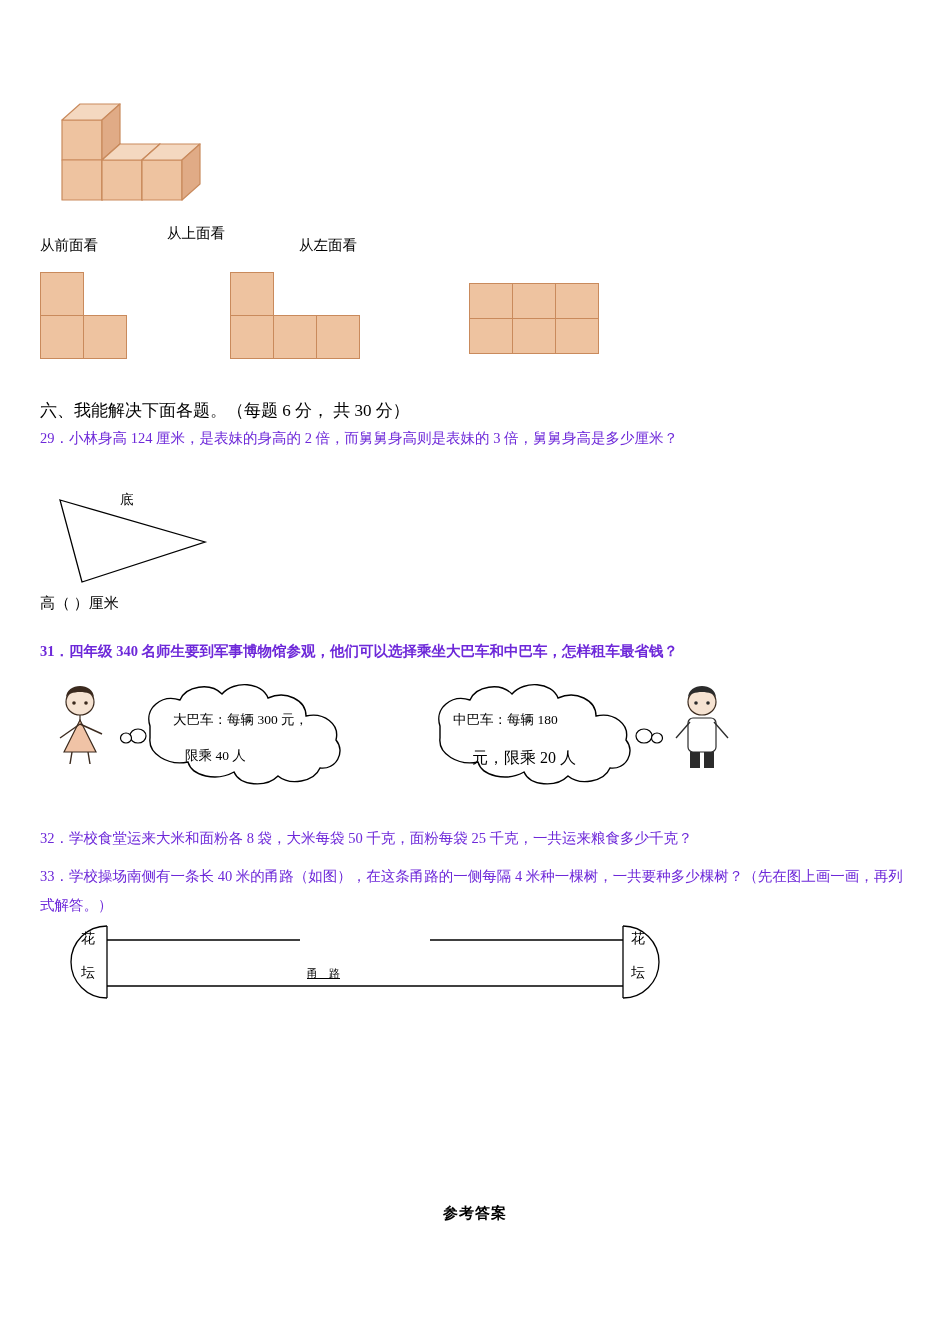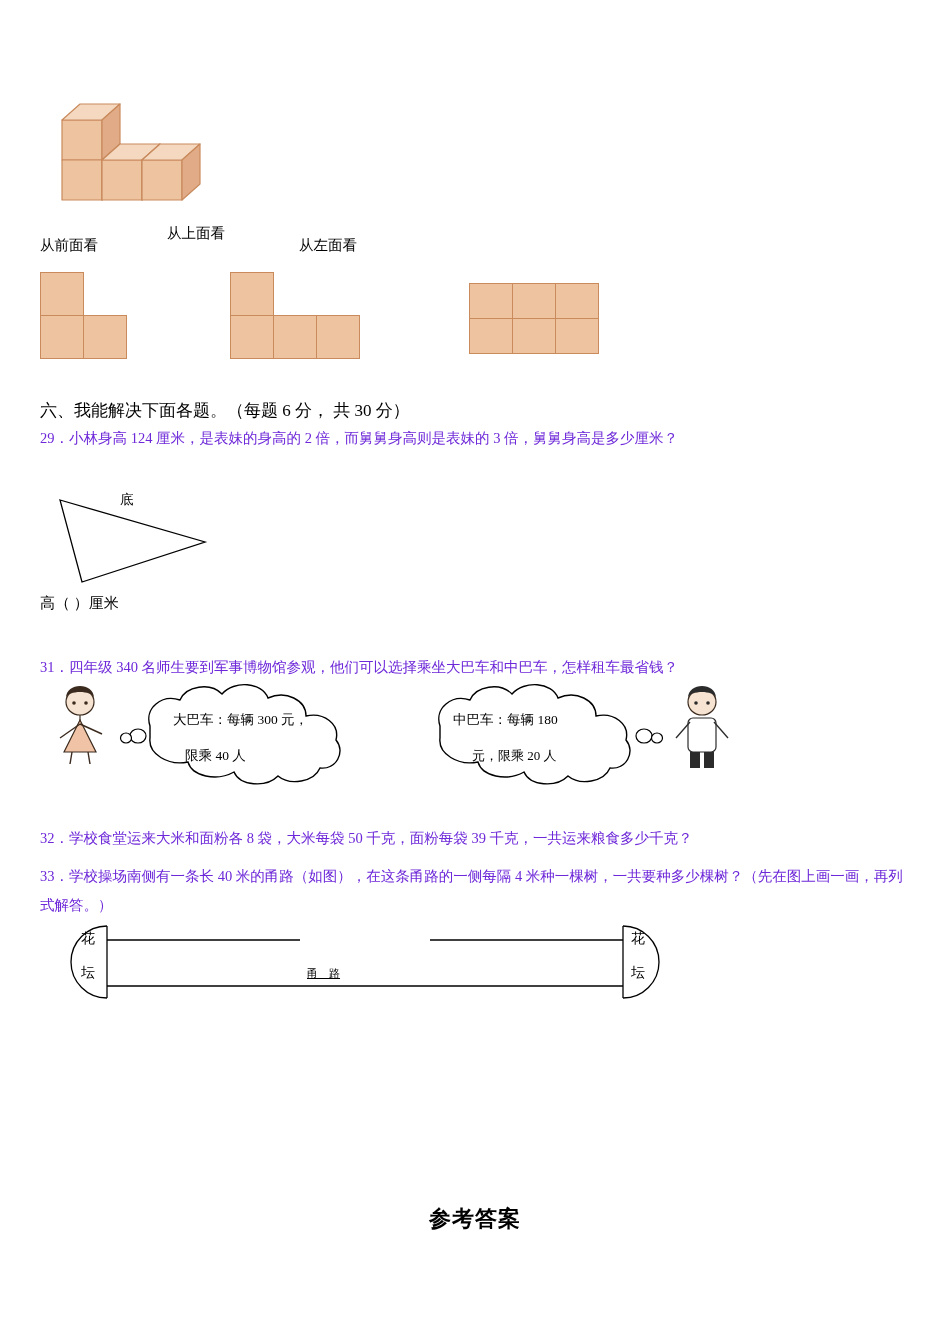--- a/index.html
+++ b/index.html
@@ -59,21 +59,21 @@
 
   
   .road-wrap { position: absolute; left: 45px; top: 918px; width: 640px; height: 90px; }
 
   
   .answers-title {
     position: absolute;
     width: 950px;
     text-align: center;
     font-weight: bold;
-    font-size: 22px;
+    font-size: 15px;
     letter-spacing: 1px;
   }
 
   .nowrap { white-space: nowrap; }
 </style>
 </head>
 <body>
 
 <div class="page">
 
@@ -132,21 +132,21 @@
 
   <div class="tri-wrap">
     <svg width="230" height="110" viewBox="0 0 230 110" xmlns="http://www.w3.org/2000/svg">
       <polygon points="20,18 165,60 42,100" fill="none" stroke="#000" stroke-width="1.3"></polygon>
     </svg>
     <div class="txt" style="left:80px; top:8px; font-size:13.5px;">底</div>
   </div>
 
   <div class="txt" style="left:40px; top:592px;">高（  ）厘米</div>
 
-  <div class="para nowrap" style="left:40px; top:654px;">31．四年级 340 名师生要到军事博物馆参观，他们可以选择乘坐大巴车和中巴车，怎样租车最省钱？</div>
+  <div class="para nowrap" style="left:40px; top:638px;font-weight:bold;">31．四年级 340 名师生要到军事博物馆参观，他们可以选择乘坐大巴车和中巴车，怎样租车最省钱？</div>
 
   <div class="cloud-wrap">
     <svg width="700" height="130" viewBox="0 0 700 130" xmlns="http://www.w3.org/2000/svg">
       <g stroke="#000" stroke-width="1.4" fill="#ffffff">
 
         <path d="M110,58
                  C104,40 122,26 140,32
                  C146,18 170,14 182,26
                  C194,12 222,14 228,30
                  C246,22 266,32 266,48
@@ -200,24 +200,24 @@
         <path d="M674,54 L688,70" stroke="#2b2b2b" stroke-width="1.4" fill="none"></path>
         <rect x="650" y="84" width="10" height="16" fill="#2b2b2b"></rect>
         <rect x="664" y="84" width="10" height="16" fill="#2b2b2b"></rect>
       </g>
     </svg>
 
     <div class="txt" style="left:133px; top:42px; font-size:13.5px;">大巴车：每辆 300 元，</div>
     <div class="txt" style="left:145px; top:78px; font-size:13.5px;">限乘 40 人</div>
 
     <div class="txt" style="left:413px; top:42px; font-size:13.5px;">中巴车：每辆 180</div>
-    <div class="txt" style="left:432px; top:78px; font-size:13px;">元，限乘 20 人</div>
-  </div>
-
-  <div class="para nowrap" style="left:40px; top:825px;">32．学校食堂运来大米和面粉各 8 袋，大米每袋 50 千克，面粉每袋 39 千克，一共运来粮食多少千克？</div>
+    <div class="txt" style="left:432px; top:78px; font-size:16px;">元，限乘 20 人</div>
+  </div>
+
+  <div class="para nowrap" style="left:40px; top:825px;">32．学校食堂运来大米和面粉各 8 袋，大米每袋 50 千克，面粉每袋 25 千克，一共运来粮食多少千克？</div>
 
   <div class="para" style="left:40px; top:862px; width:875px; line-height:2.0;">33．学校操场南侧有一条长 40 米的甬路（如图），在这条甬路的一侧每隔 4 米种一棵树，一共要种多少棵树？（先在图上画一画，再列式解答。）</div>
 
   <div class="road-wrap">
     <svg width="640" height="90" viewBox="0 0 640 90" xmlns="http://www.w3.org/2000/svg">
       <g stroke="#000" fill="none" stroke-width="1.3">
 
         <path d="M62,8 A36,36 0 0,0 62,80"></path>
         <line x1="62" y1="8" x2="62" y2="80"></line>
 

